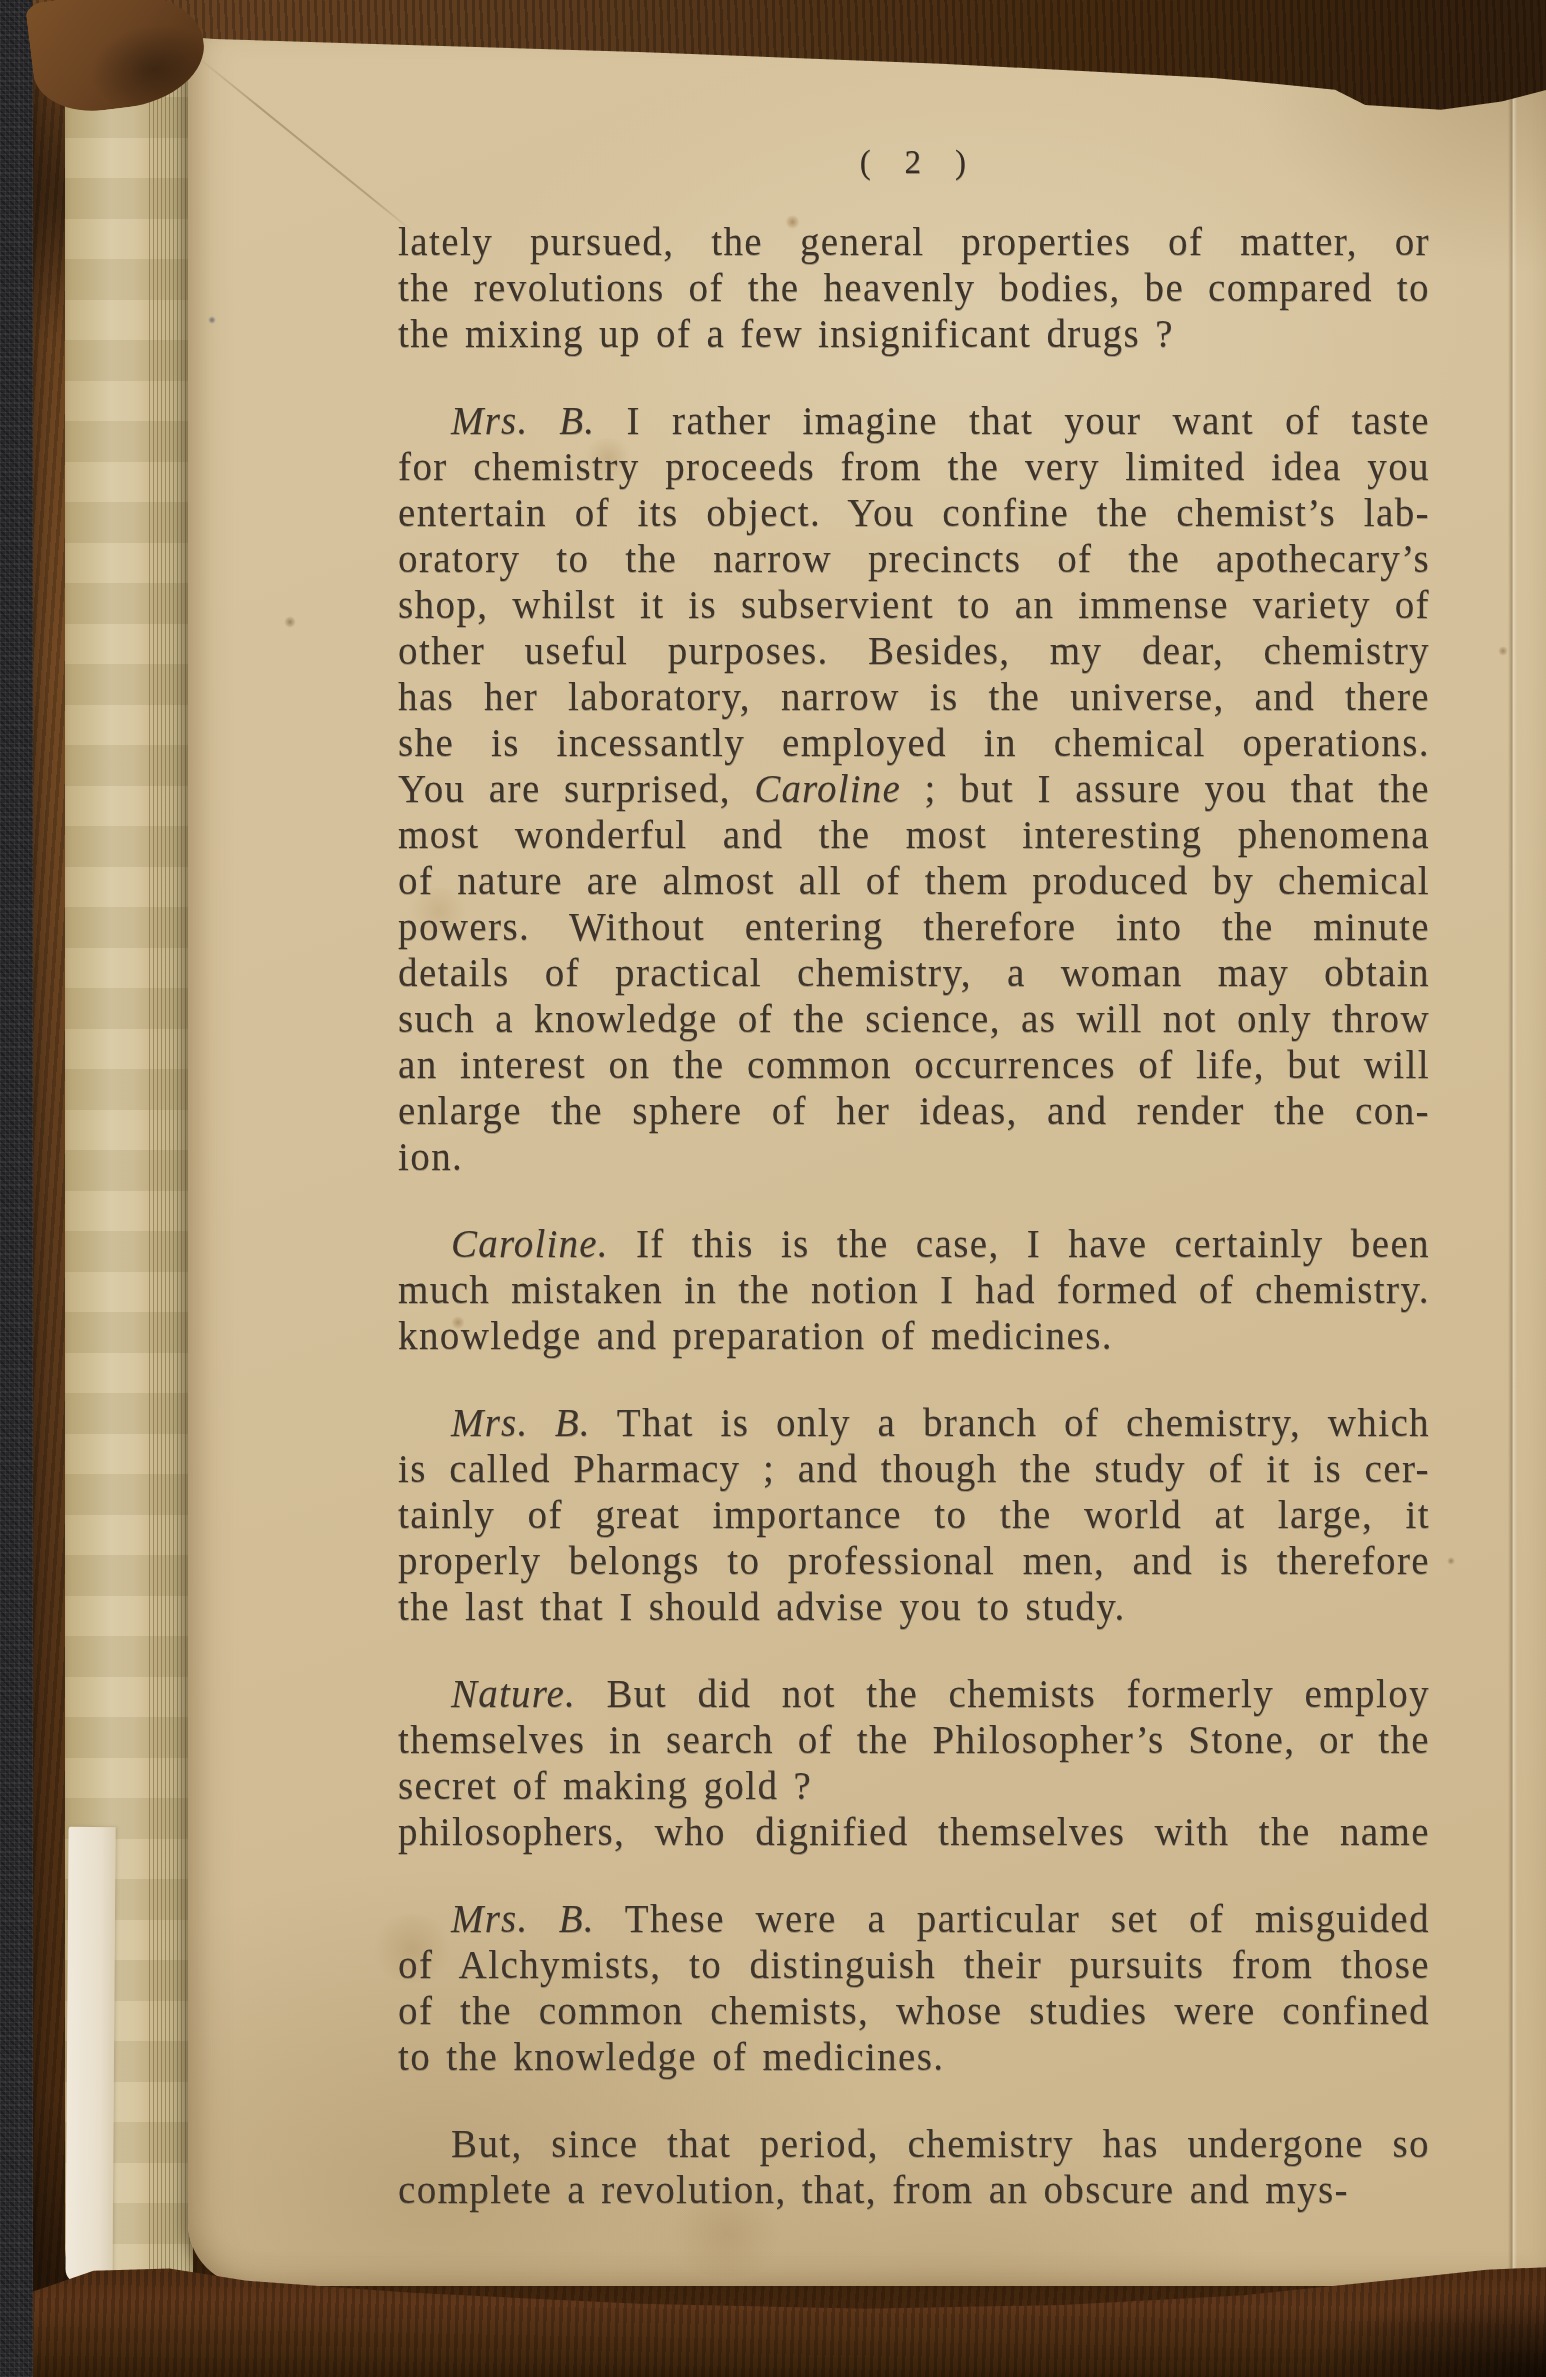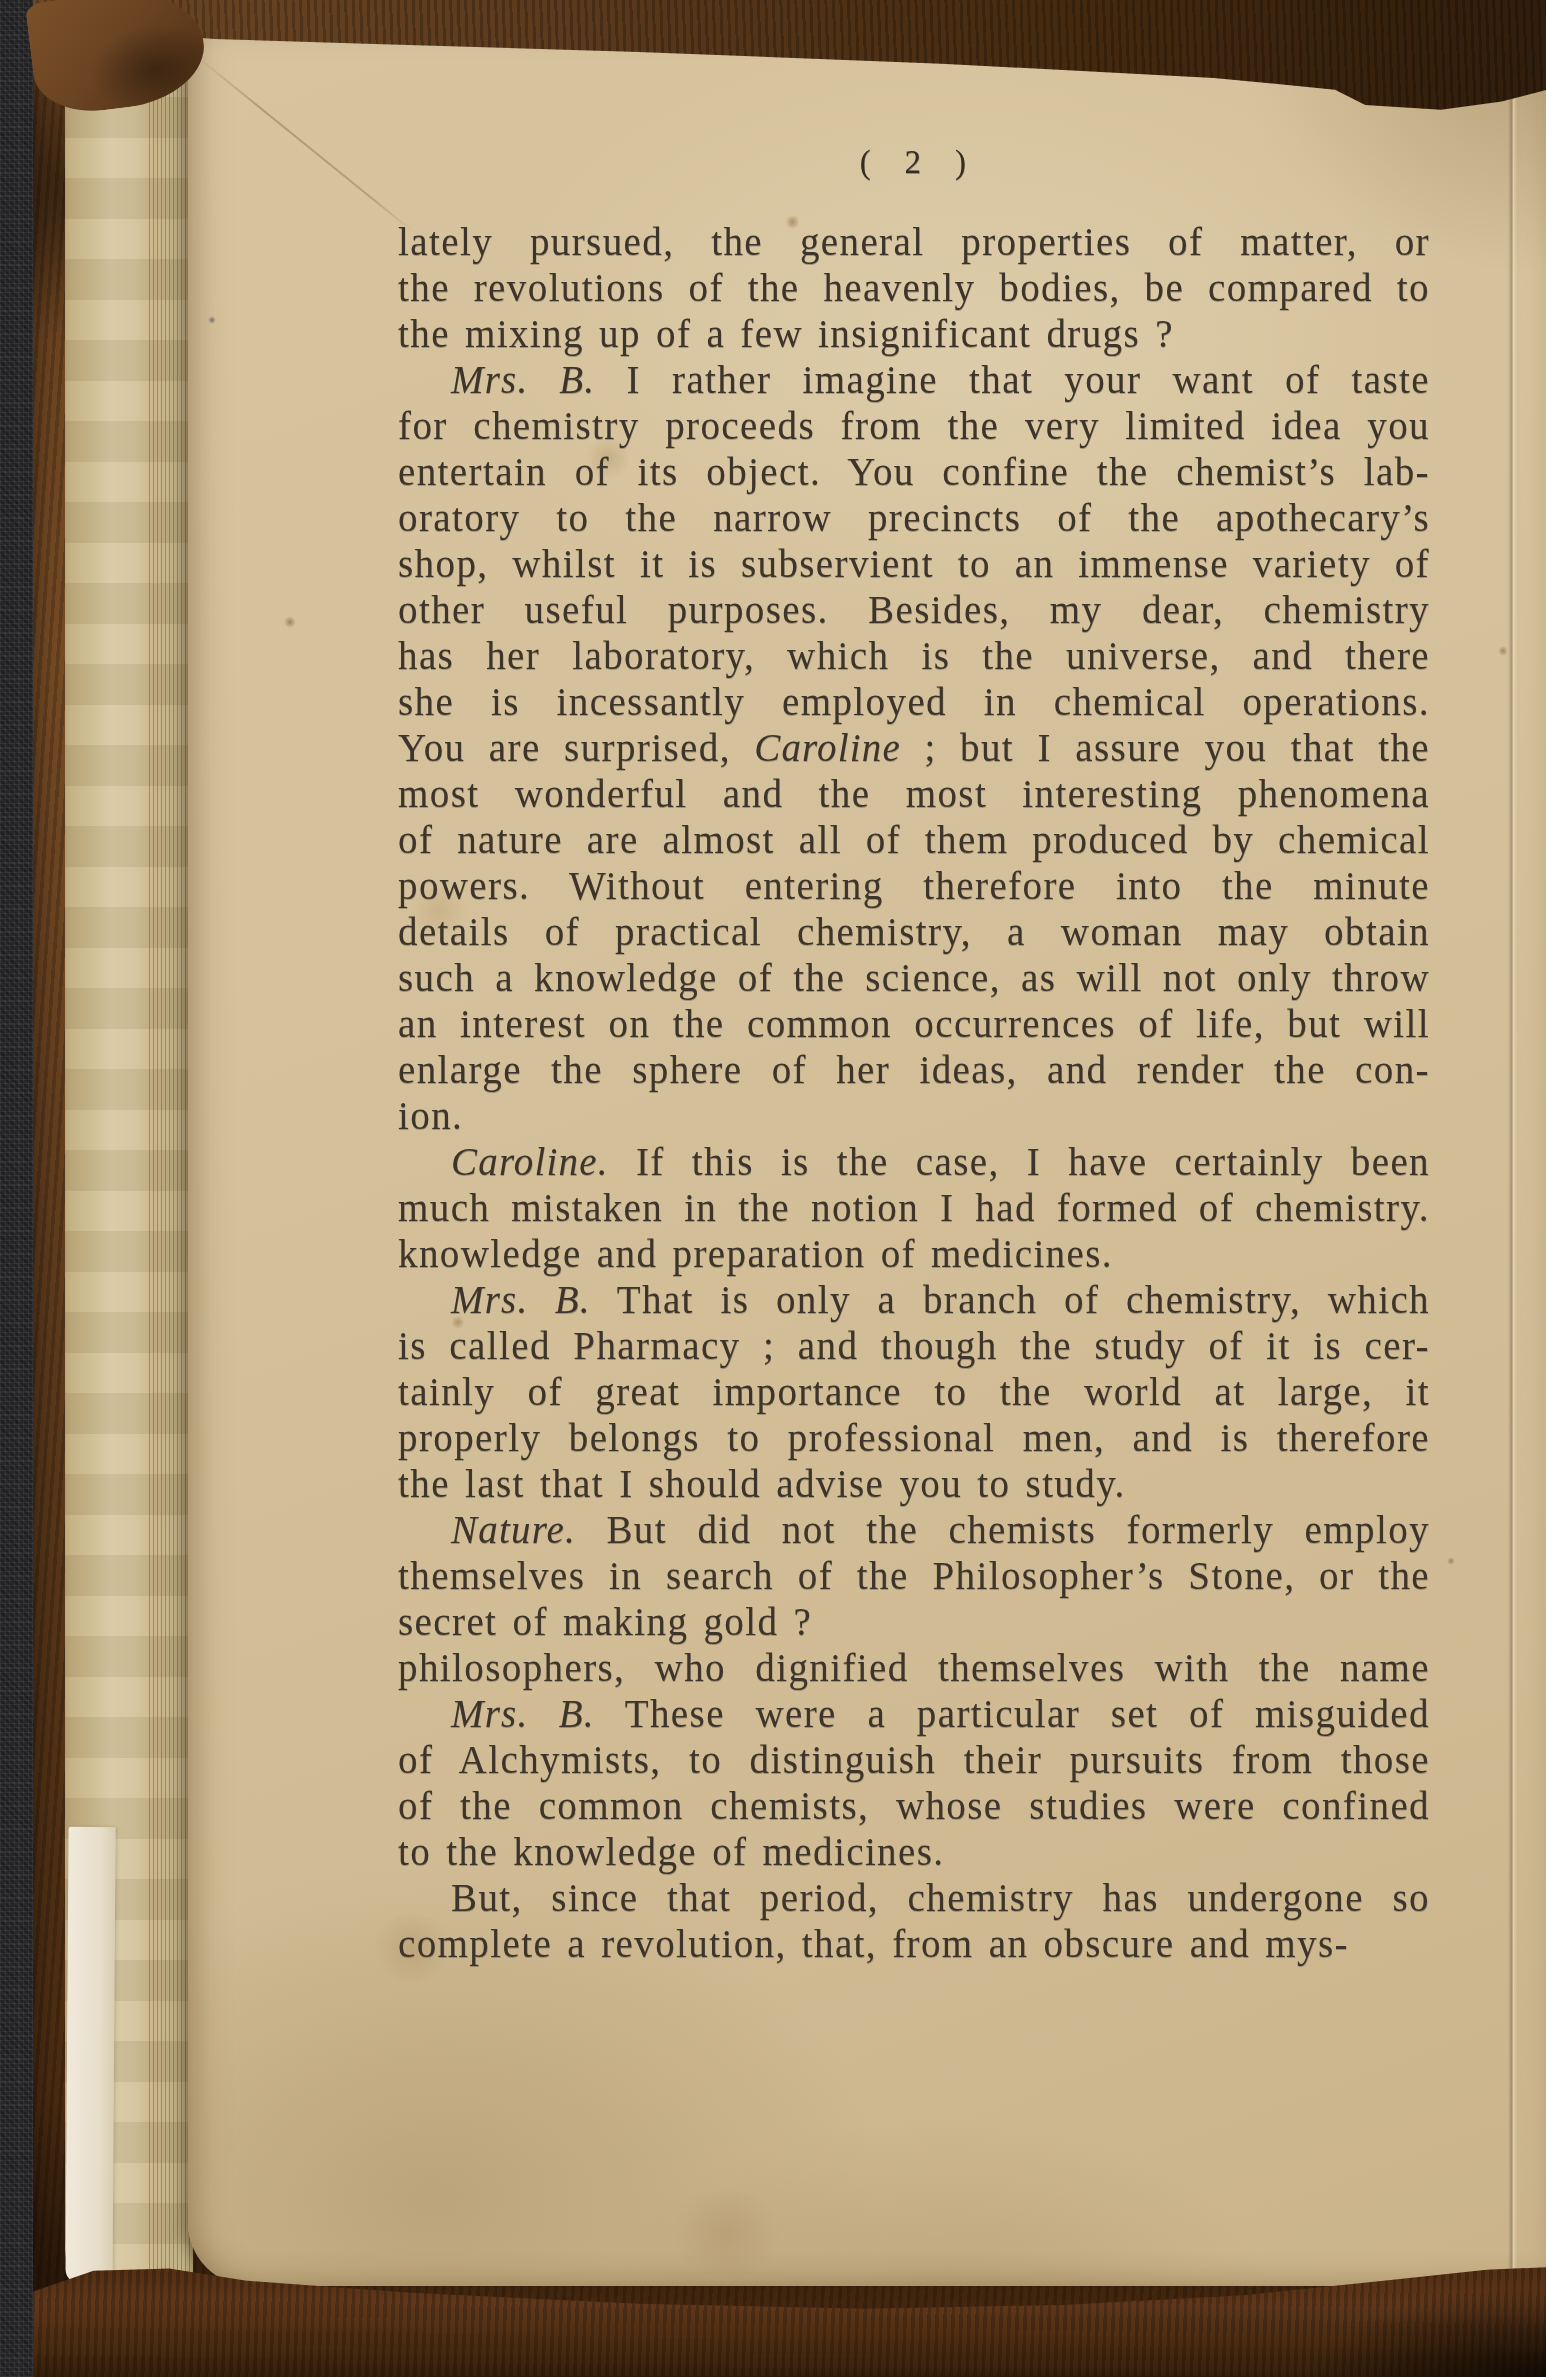--- a/index.html
+++ b/index.html
@@ -124,21 +124,21 @@
     text-shadow:0.3px 0.5px 0.4px rgba(50,42,32,0.4);
   }
   .para{margin:0;}
   .line{
     font-size:39px;line-height:46px;
     letter-spacing:1.4px;word-spacing:4px;
     text-align:justify;text-align-last:justify;
     white-space:normal;overflow:visible;
     text-shadow:0.3px 0.5px 0.4px rgba(58,48,38,0.33);
   }
-  .line.indent{text-indent:53px;}
+  .line.indent{text-indent:53px;margin-top:41px;}
   .line.last{text-align:right;text-align-last:left;}
   .line i{font-style:italic;letter-spacing:1.2px;}
 </style>
 </head>
 <body>
 
 <div class="cloth"></div>
 
 <div class="leather-frame"></div>
 
@@ -173,21 +173,21 @@
         <div class="line">the revolutions of the heavenly bodies, be compared to</div>
         <div class="line last">the mixing up of a few insignificant drugs ?</div>
       </div>
       <div class="para">
         <div class="line indent"><i>Mrs. B.</i>  I rather imagine that your want of taste</div>
         <div class="line">for chemistry proceeds from the very limited idea you</div>
         <div class="line">entertain of its object.  You confine the chemist’s lab-</div>
         <div class="line">oratory to the narrow precincts of the apothecary’s</div>
         <div class="line">shop, whilst it is subservient to an immense variety of</div>
         <div class="line">other useful purposes.  Besides, my dear, chemistry</div>
-        <div class="line">has her laboratory, which is the universe, and there</div>
+        <div class="line">has her laboratory, narrow is the universe, and there</div>
         <div class="line">she is incessantly employed in chemical operations.</div>
         <div class="line">You are surprised, <i>Caroline</i> ; but I assure you that the</div>
         <div class="line">most wonderful and the most interesting phenomena</div>
         <div class="line">of nature are almost all of them produced by chemical</div>
         <div class="line">powers.  Without entering therefore into the minute</div>
         <div class="line">details of practical chemistry, a woman may obtain</div>
         <div class="line">such a knowledge of the science, as will not only throw</div>
         <div class="line">an interest on the common occurrences of life, but will</div>
         <div class="line">enlarge the sphere of her ideas, and render the con-</div>
         <div class="line last">ion.</div>

